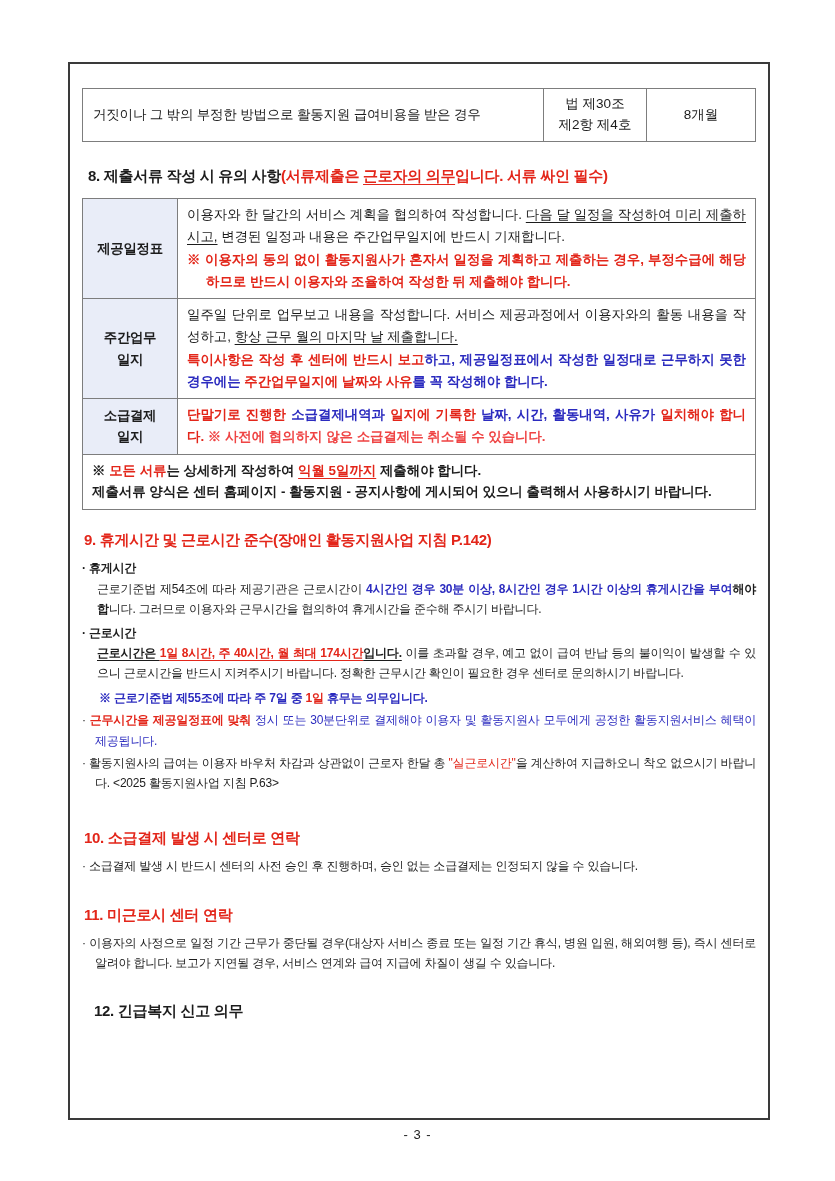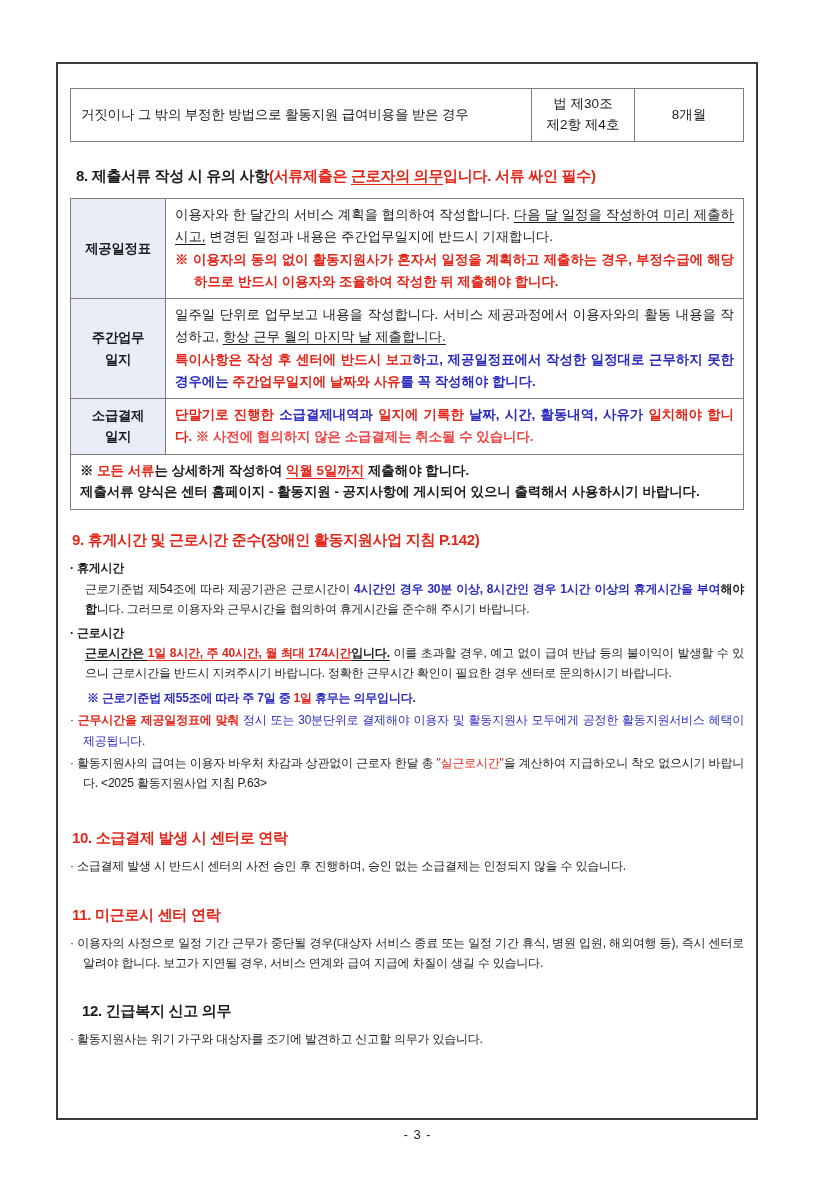--- a/index.html
+++ b/index.html
@@ -2,21 +2,21 @@
 <html><head>
 <meta charset="utf-8">
 <style>
   html,body { margin:0; padding:0; }
   body {
     width:835px; height:1181px; background:#ffffff; position:relative;
     font-family:"Liberation Sans", sans-serif; color:#1c1c1c;
     -webkit-font-smoothing:antialiased;
   }
   .page-border {
-    position:absolute; left:56px; top:62px; width:702px; height:1058px;
+    position:absolute; left:68px; top:62px; width:702px; height:1058px;
     border:2px solid #3a3a3a; box-sizing:border-box;
     padding:24px 12px 0 12px; overflow:hidden;
   }
   
   .penalty-table { width:100%; border-collapse:collapse; font-size:13.5px; }
   .penalty-table td { border:1.5px solid #7d7d7d; height:48px; vertical-align:middle; }
   .pt-desc { padding:2px 10px; text-align:justify; letter-spacing:-0.2px; }
   .pt-law  { width:100px; text-align:center; white-space:pre-line; line-height:1.55; }
   .pt-period { width:106px; text-align:center; }
 
@@ -127,18 +127,17 @@
     <div class="body-text hangb"><span>· </span><span>소급결제 발생 시 반드시 센터의 사전 승인 후 진행하며, 승인 없는 소급결제는 인정되지 않을 수 있습니다.</span></div>
   </div>
 
   <div>
     <div class="h-sec h11"><span class="c-red b">11. 미근로시 센터 연락</span></div>
     <div class="body-text hangb"><span>· </span><span>이용자의 사정으로 일정 기간 근무가 중단될 경우(대상자 서비스 종료 또는 일정 기간 휴식, 병원 입원, 해외여행 등), 즉시 센터로 알려야 합니다. 보고가 지연될 경우, 서비스 연계와 급여 지급에 차질이 생길 수 있습니다.</span></div>
   </div>
 
   <div>
     <div class="h-sec h12"><span class="b">12. 긴급복지 신고 의무</span></div>
-    <div class="body-text hangb"><span>· </span><span>활동지원사는 위기 가구와 대상자를 조기에 발견하고 신고할 의무가 있습니다.</span></div>
   </div>
 
 </div>
 
 <div class="footer">- 3 -</div>
 
 </body></html>

